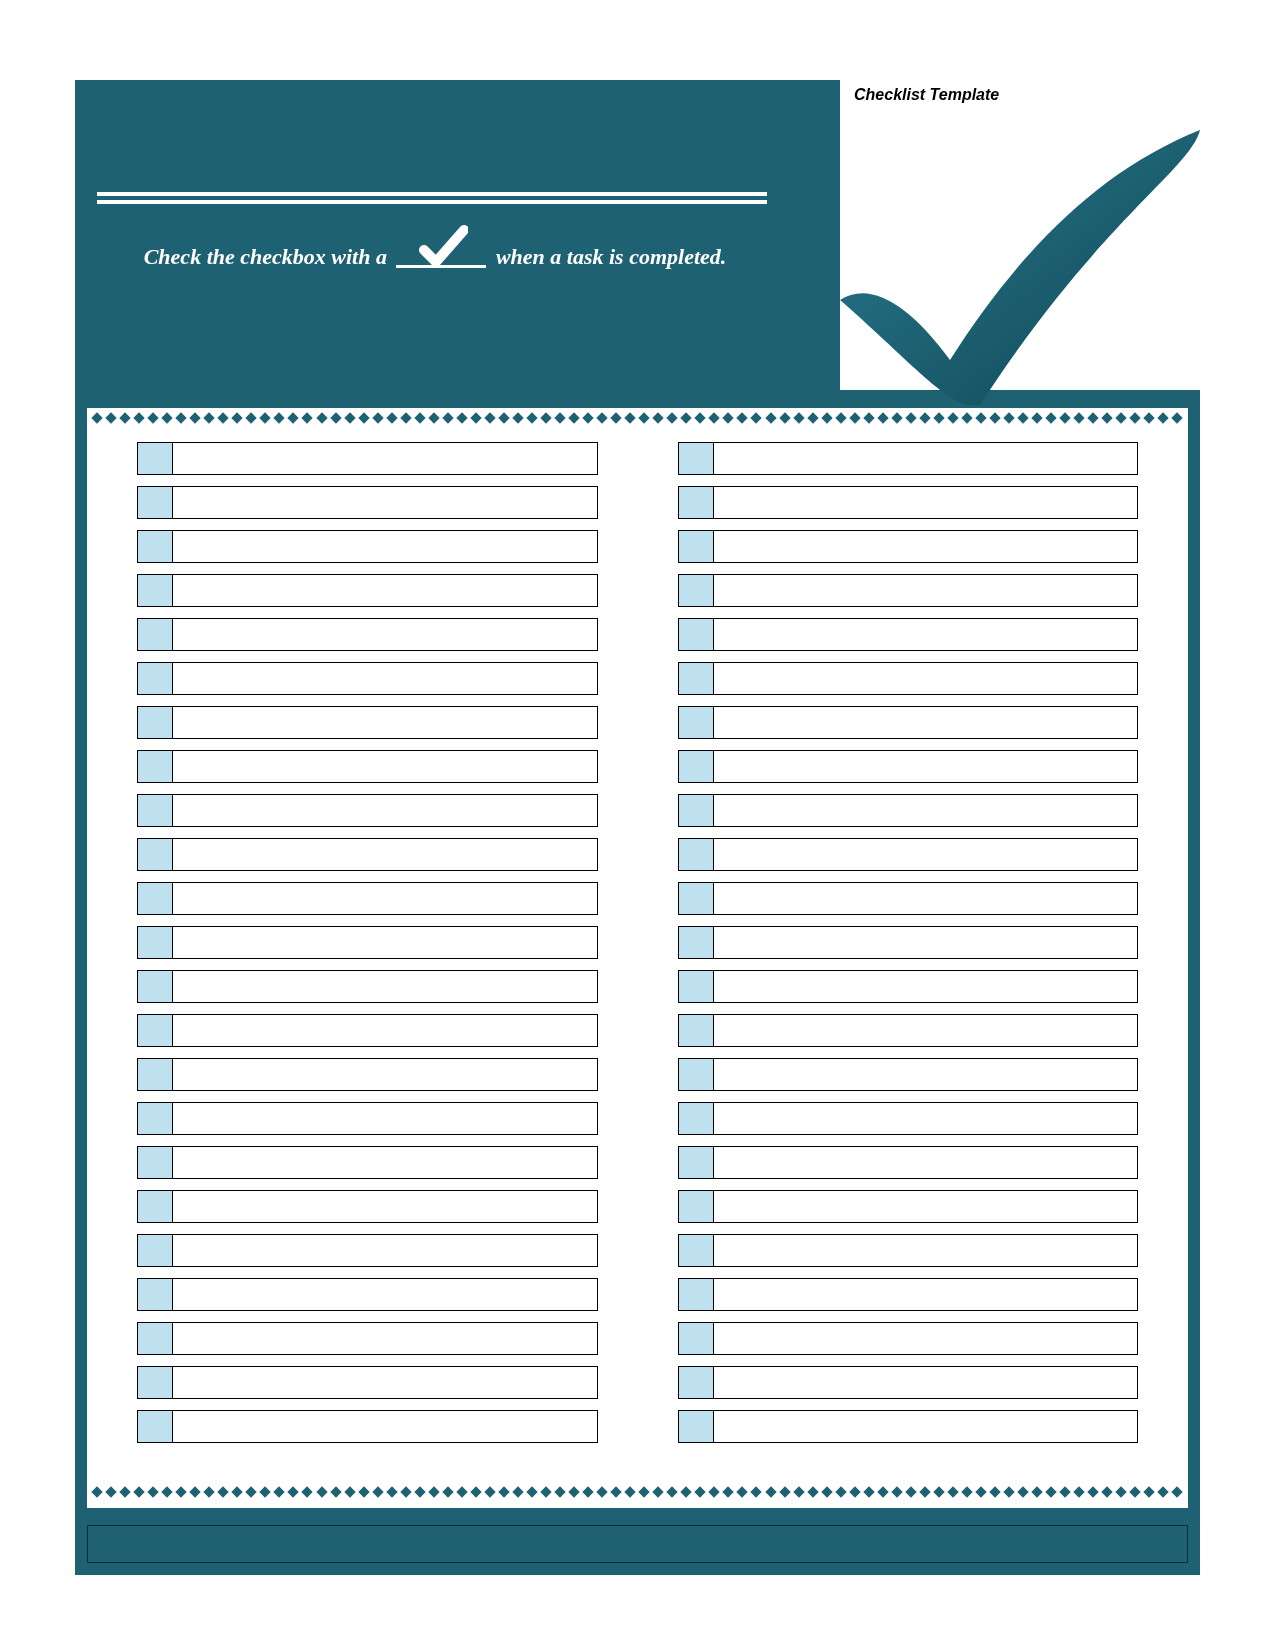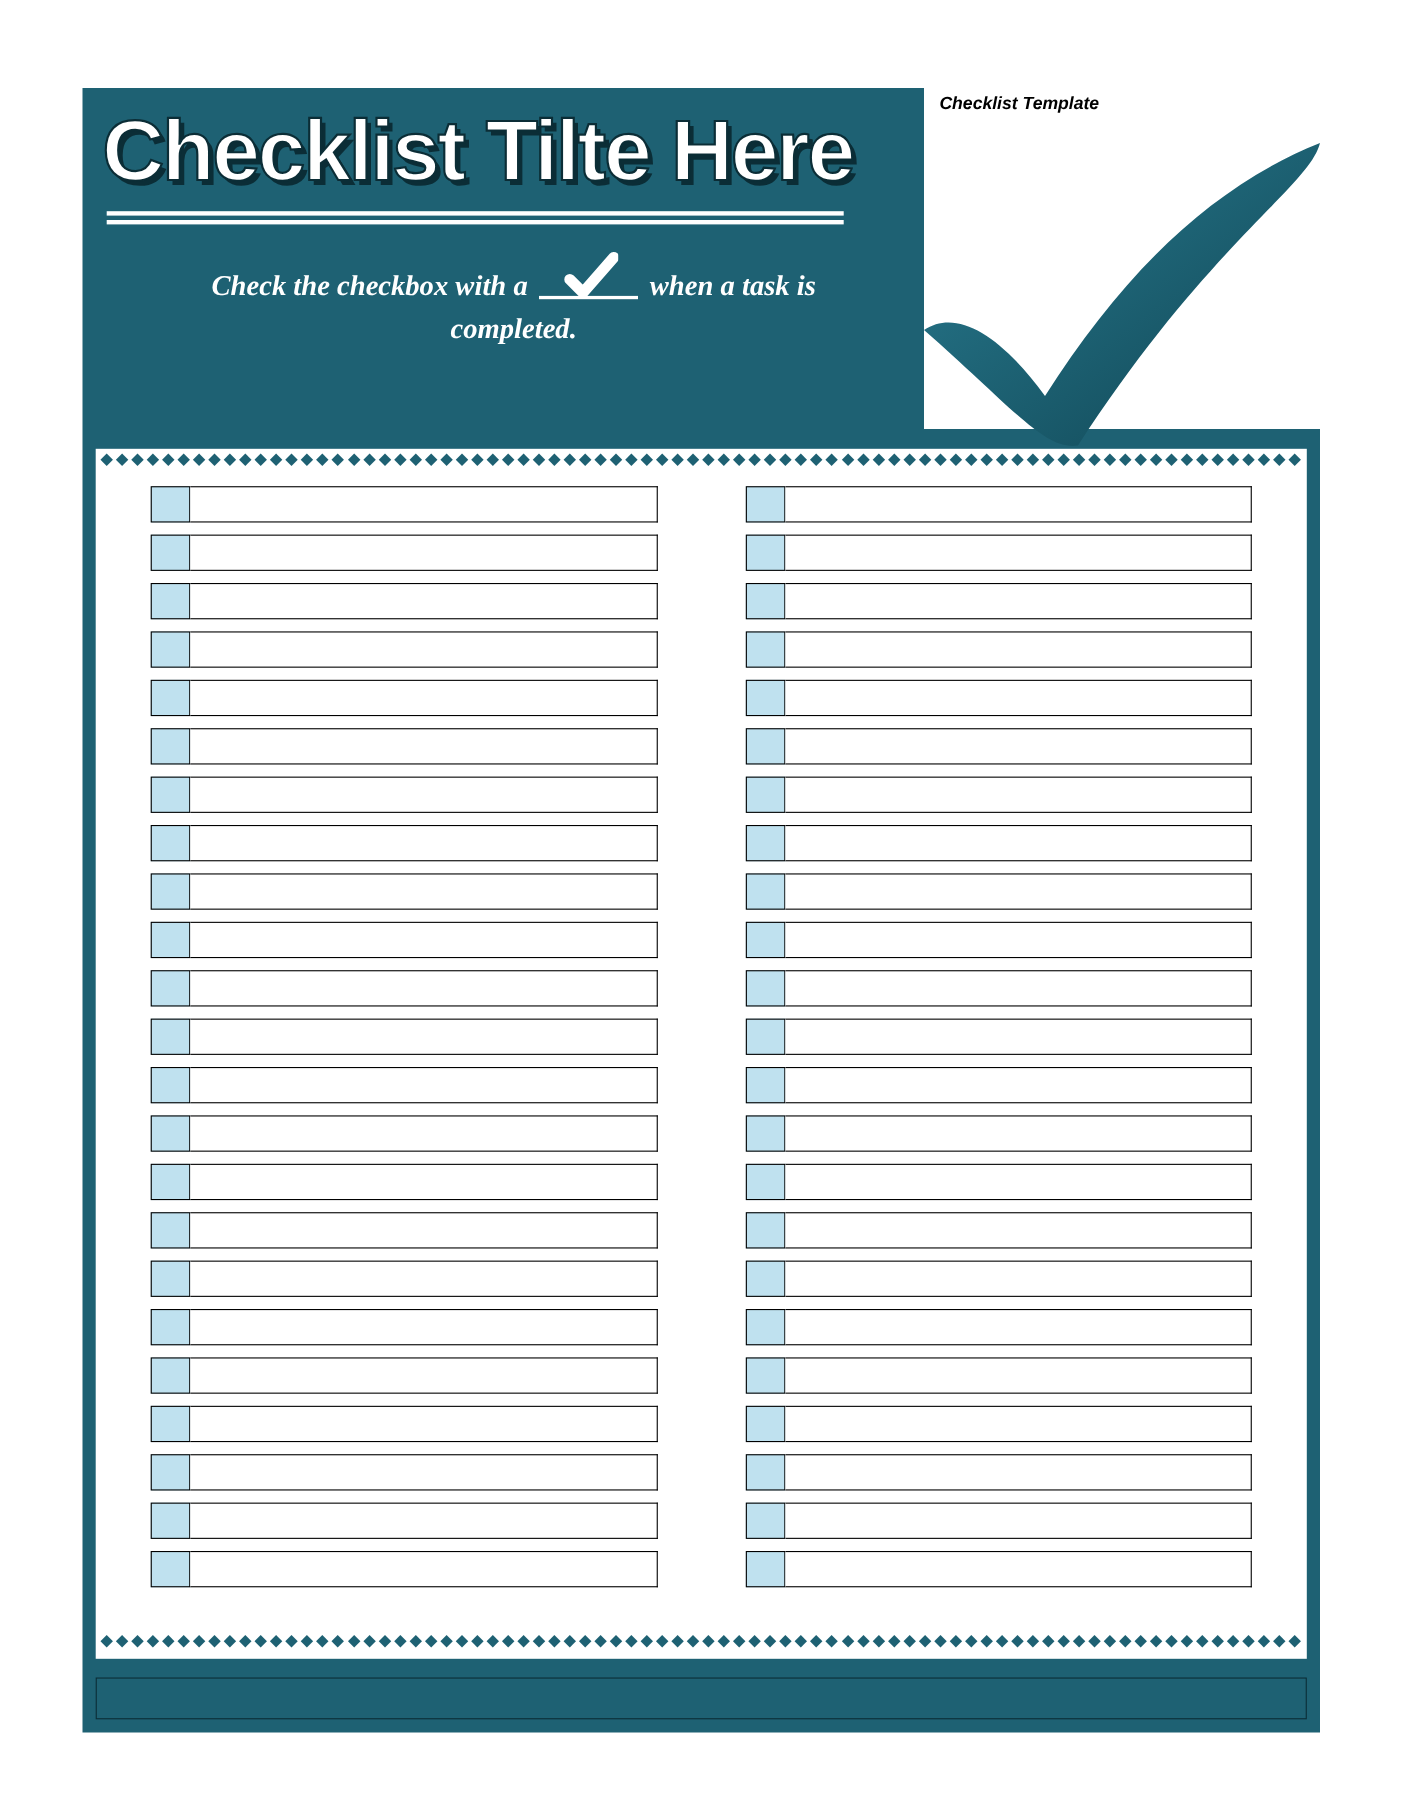--- a/index.html
+++ b/index.html
@@ -48,24 +48,23 @@
     border-bottom: 4px solid #ffffff;
   }
   .instruction {
     position: absolute;
     left: 50px;
     top: 160px;
     width: 620px;
     color: #ffffff;
     font-style: italic;
     font-weight: bold;
-    font-size: 26px;
+    font-size: 22px;
     text-align: center;
     line-height: 1.5;
-    margin-left: 32px;
   }
   .instr-check-slot {
     display: inline-block;
     vertical-align: baseline;
     width: 90px;
     border-bottom: 3px solid #ffffff;
     position: relative;
     top: 4px;
     margin: 0 4px;
   }
@@ -170,21 +169,20 @@
     background: #1e6173;
     border: 1.5px solid #0b2d36;
   }
 </style>
 </head>
 <body>
 
 <div class="page-wrap">
 
   <div class="header">
-    <div class="title">Checklist Tilte Here</div>
     <div class="title-underline"></div>
 
     <div class="instruction">
       <span>Check the checkbox with a</span>
       <span class="instr-check-slot">
         <svg width="50" height="45" viewBox="0 0 50 45">
           <path d="M6 26 L18 38 L46 6" stroke="#ffffff" stroke-width="10" fill="none" stroke-linecap="round" stroke-linejoin="round"></path>
         </svg>
       </span>
       <span>when a task is completed.</span>

